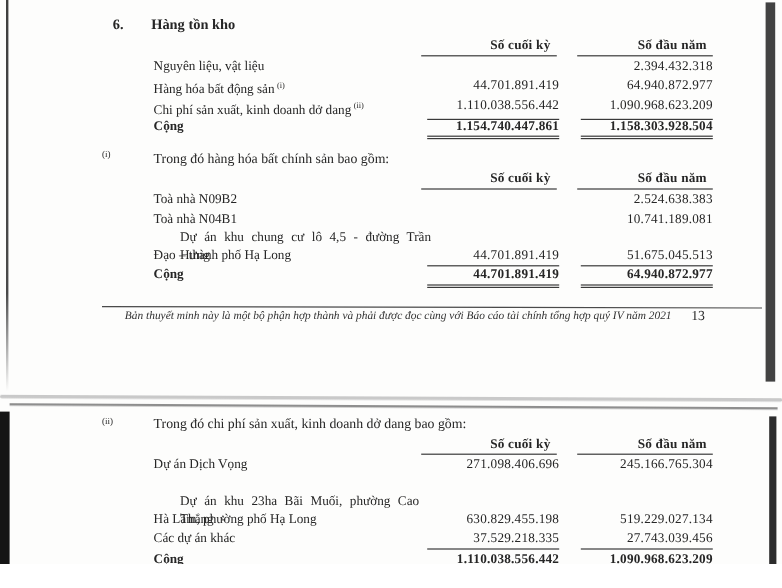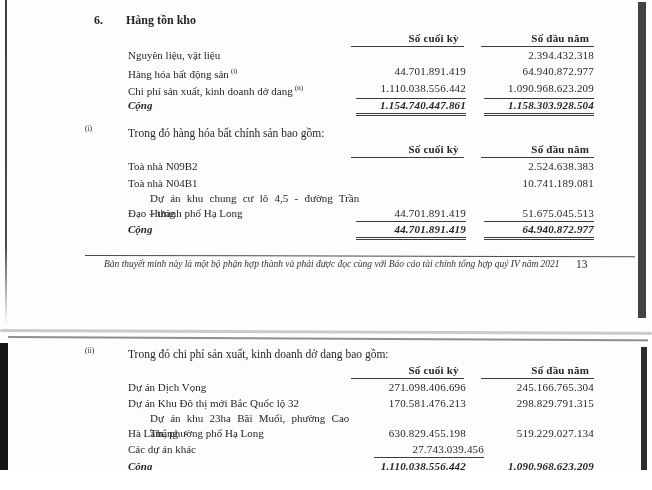--- a/index.html
+++ b/index.html
@@ -21,21 +21,21 @@
   .edge-left-bottom{left:0;top:343px;width:8px;height:140px;background:#151515;filter:blur(0.5px);}
   .edge-right-bottom{left:641px;top:347px;width:6px;height:137px;background:#2c2c2c;filter:blur(0.5px);}
   .smudge{position:absolute;background:#d8d5d0;filter:blur(1px);border-radius:2px;}
 
   
   .row{position:absolute;left:128px;width:466px;display:flex;font-size:11px;line-height:15px;}
   .lbl{width:228px;}
   .c1{width:110px;text-align:right;letter-spacing:0.2px;}
   .gap{width:18px;}
   .c2{width:110px;text-align:right;letter-spacing:0.2px;}
-  .b{font-weight:bold;font-style:italic;}
+  .b{font-weight:bold;}
   .u{border-bottom:1px solid #3a3a3a;}
   .uu{border-bottom:1px solid #3a3a3a;position:relative;}
   .uu::after{content:"";position:absolute;left:0;right:0;bottom:-3px;border-bottom:1px solid #3a3a3a;}
   .hdr{padding-right:5px;font-weight:bold;}
   .justify{word-spacing:3.5px;margin-left:22px;}
   .sup{font-size:7px;vertical-align:super;margin-left:2px;}
 
   .sec-title{position:absolute;left:128px;font-size:11.5px;line-height:15px;}
   .marker{position:absolute;left:85px;font-size:7.5px;}
   .doc-head{position:absolute;top:13px;left:94px;font-size:12px;font-weight:bold;}
@@ -145,40 +145,35 @@
     <div class="c1 u hdr">Số cuối kỳ</div>
     <div class="gap"></div>
     <div class="c2 u hdr">Số đầu năm</div>
   </div>
   <div class="row" style="top:380px">
     <div class="lbl">Dự án Dịch Vọng</div>
     <div class="c1">271.098.406.696</div>
     <div class="gap"></div>
     <div class="c2">245.166.765.304</div>
   </div>
-  <div class="row" style="top:396px">
-    <div class="lbl">Dự án Khu Đô thị mới Bắc Quốc lộ 32</div>
-    <div class="c1">170.581.476.213</div>
-    <div class="gap"></div>
-    <div class="c2">298.829.791.315</div>
-  </div>
   <div class="row" style="top:411px">
     <div class="lbl justify">Dự án khu 23ha Bãi Muối, phường Cao Thắng -</div>
     <div class="c1"></div>
       <div class="gap"></div>
       <div class="c2"></div>
   </div>
   <div class="row" style="top:426px">
     <div class="lbl">Hà Lầm, phường phố Hạ Long</div>
     <div class="c1">630.829.455.198</div>
     <div class="gap"></div>
     <div class="c2">519.229.027.134</div>
   </div>
   <div class="row" style="top:442px">
     <div class="lbl">Các dự án khác</div>
+    <div class="c1 u">37.529.218.335</div>
     <div class="gap"></div>
     <div class="c2 u">27.743.039.456</div>
   </div>
   <div class="row b" style="top:459px">
     <div class="lbl">Cộng</div>
     <div class="c1 uu">1.110.038.556.442</div>
     <div class="gap"></div>
     <div class="c2 uu">1.090.968.623.209</div>
   </div>
 

